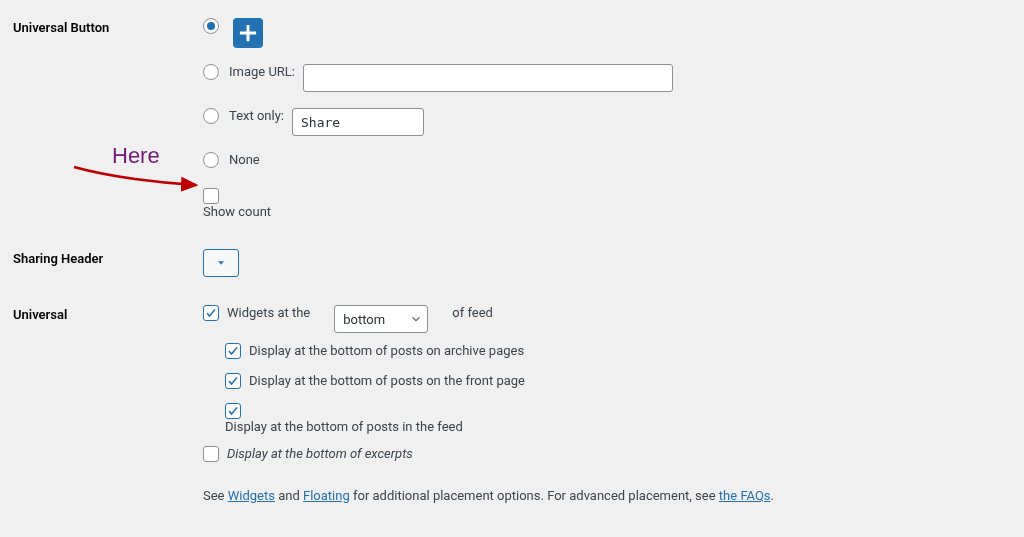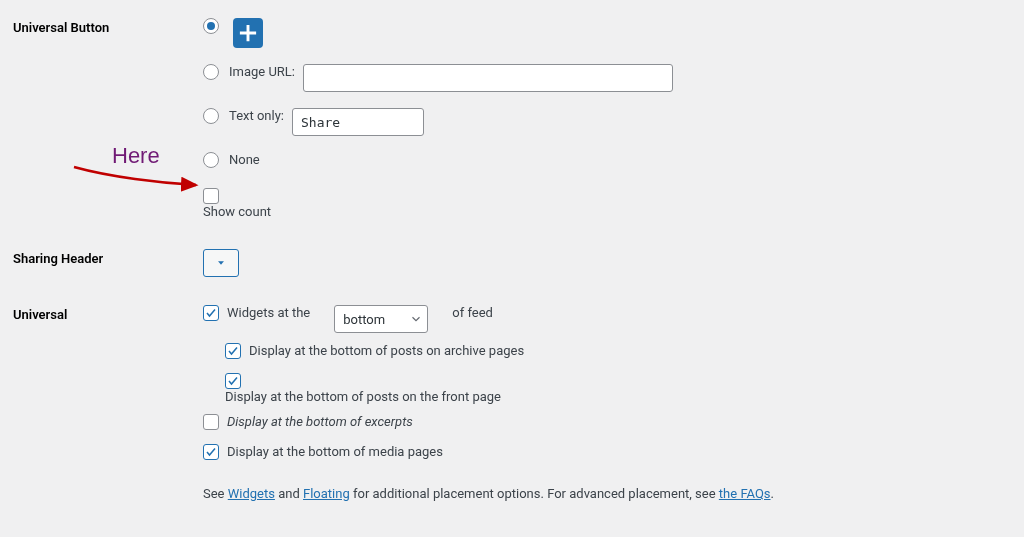--- a/index.html
+++ b/index.html
@@ -224,35 +224,35 @@
           <span>Display at the bottom of posts on archive pages</span>
         </div>
         <div class="check-line" style="margin-bottom:10px;">
           <span class="checkbox checked">
             <svg viewBox="0 0 24 24" fill="none" stroke="#2271b1" stroke-width="3">
                 <polyline points="4,12 9,18 20,5"></polyline>
               </svg>
           </span>
           <span>Display at the bottom of posts on the front page</span>
         </div>
+        <div class="check-line" style="margin-bottom:12px;">
+          <span class="checkbox checked">
+            <svg viewBox="0 0 24 24" fill="none" stroke="#2271b1" stroke-width="3">
+                <polyline points="4,12 9,18 20,5"></polyline>
+              </svg>
+          </span>
+          <span>Display at the bottom of posts in the feed</span>
+        </div>
       </div>
 
       <div class="check-line" style="margin-bottom:10px;font-style:italic;">
         <span class="checkbox">
           
         </span>
         <span>Display at the bottom of excerpts</span>
-      </div>
-      <div class="check-line" style="margin-bottom:0;">
-        <span class="checkbox checked">
-          <svg viewBox="0 0 24 24" fill="none" stroke="#2271b1" stroke-width="3">
-              <polyline points="4,12 9,18 20,5"></polyline>
-            </svg>
-        </span>
-        <span>Display at the bottom of media pages</span>
       </div>
 
       <div class="footer-note">
         <span>See</span>
         <a class="link">Widgets</a>
         <span>and</span>
         <a class="link">Floating</a>
         <span>for additional placement options. For advanced placement, see</span>
         <a class="link">the FAQs</a><span>.</span>
       </div>

